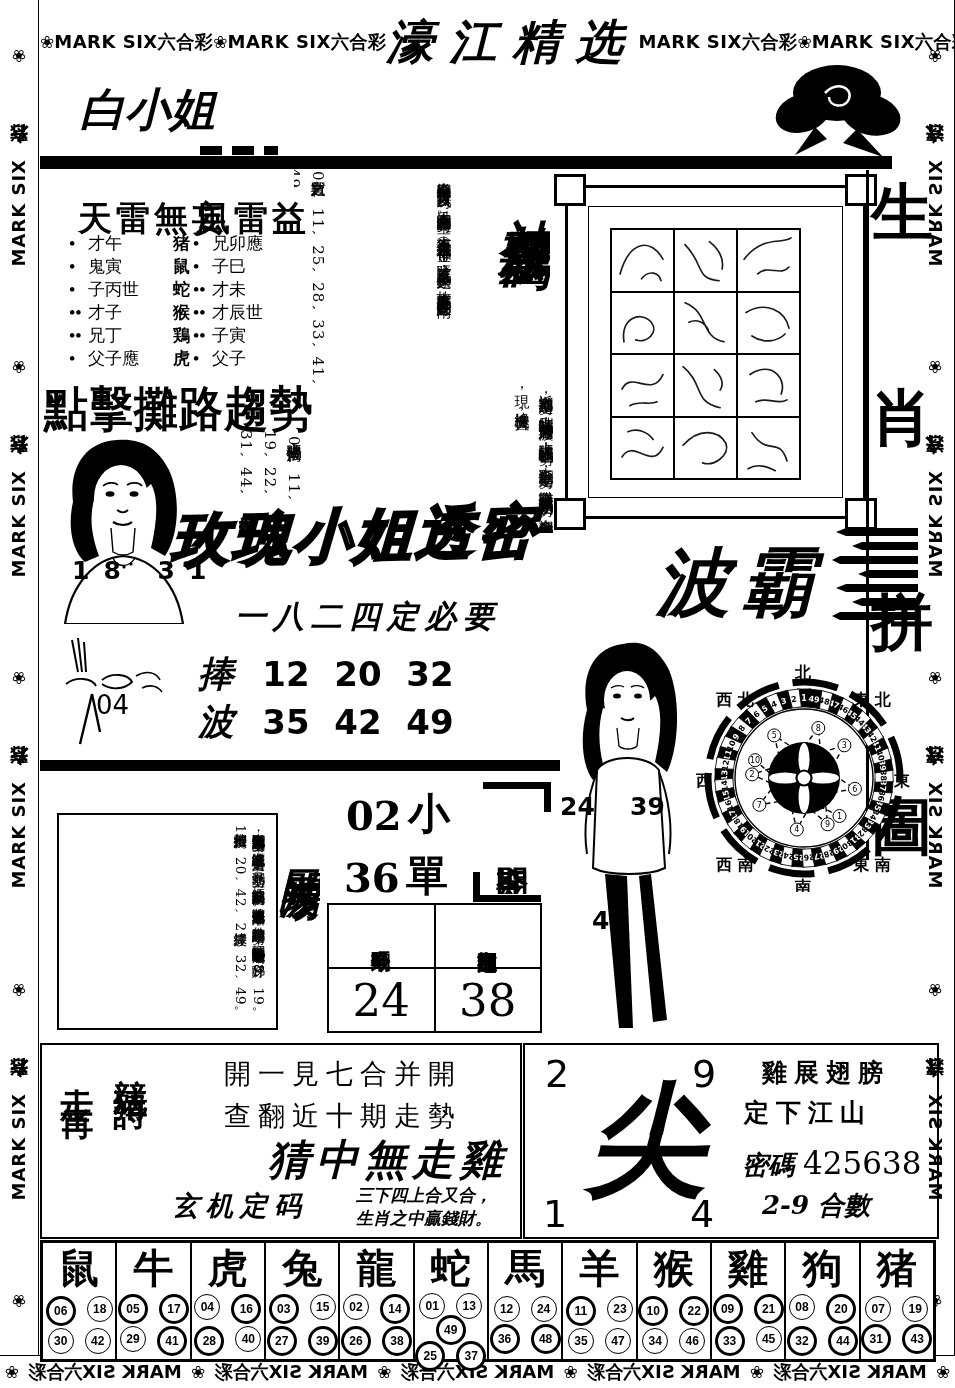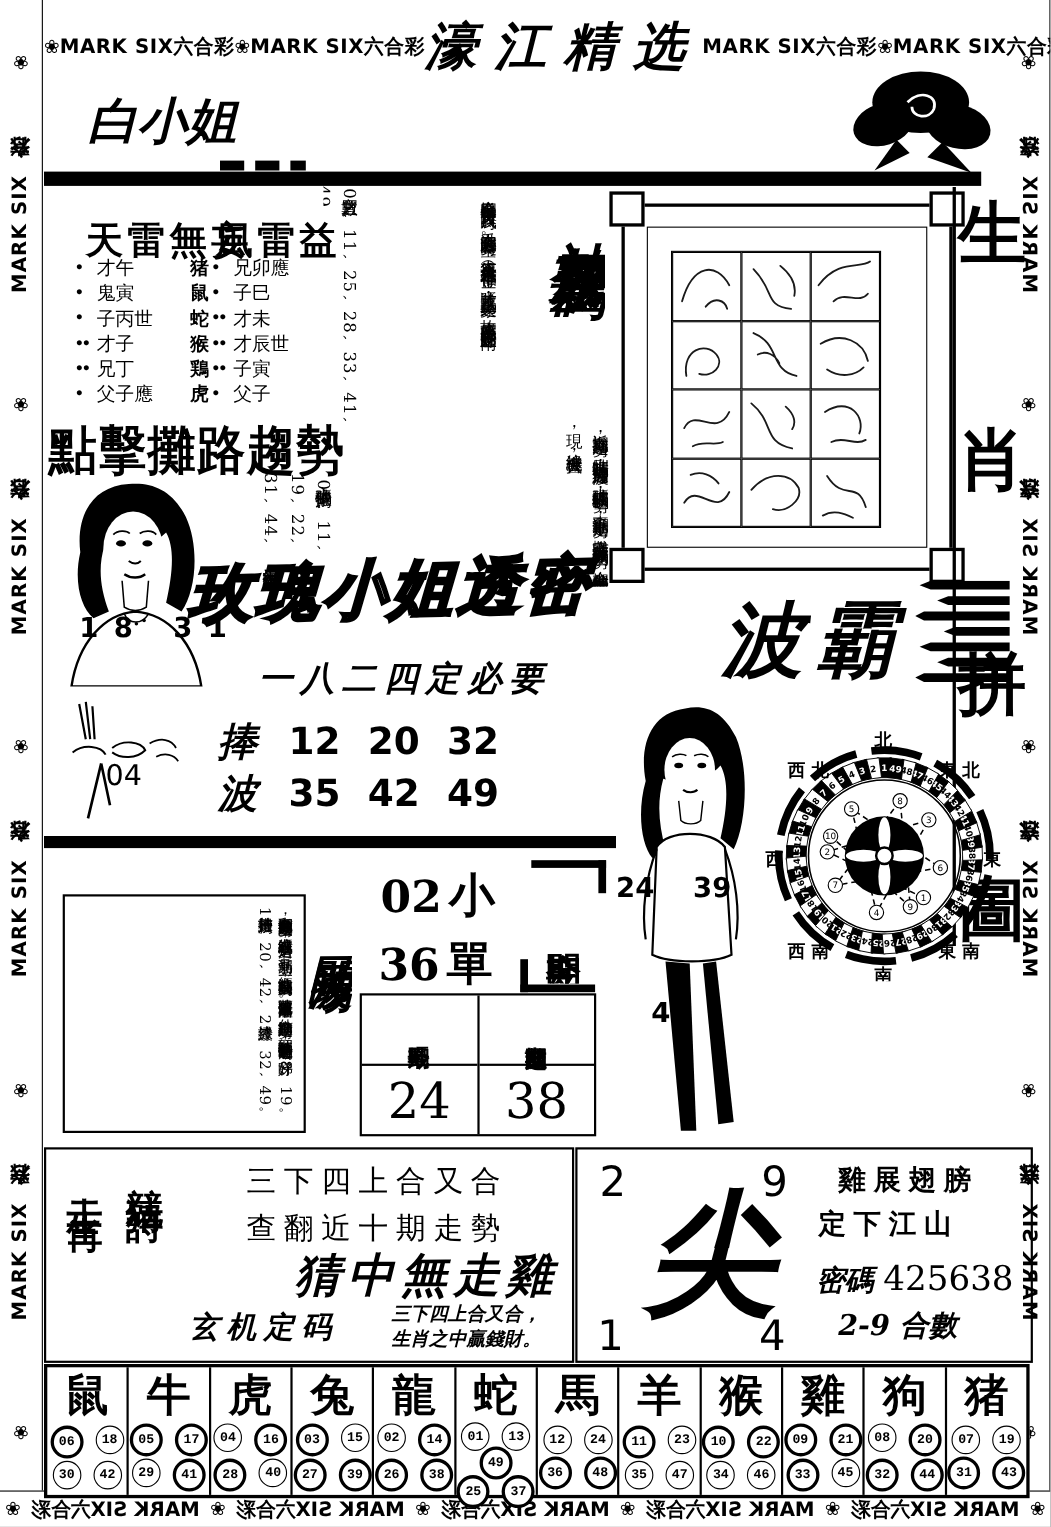--- a/index.html
+++ b/index.html
@@ -97,21 +97,21 @@
   #sum-row{left:762px;top:1188px;width:165px;font-size:26px;white-space:nowrap;}
 
   
   #zodiac-strip{left:40px;top:1240px;width:890px;height:116px;border:3px solid #000;display:flex;background:#fff;}
   .zcell{flex:1;border-right:2px solid #000;position:relative;display:flex;flex-direction:column;align-items:center;}
   .zcell:last-child{border-right:none;}
   .zanimal{height:50px;display:flex;align-items:center;justify-content:center;font-size:40px;font-weight:900;}
   .znums{flex:1;width:100%;display:flex;flex-direction:column;justify-content:space-evenly;align-items:center;padding-bottom:2px;}
   .zrow{display:flex;gap:11px;justify-content:center;}
   .ball{width:24px;height:24px;border-radius:50%;border:1.5px solid #000;display:flex;align-items:center;justify-content:center;
-        font-family:Liberation Mono, monospace;font-size:12px;font-weight:bold;background:#fff;}
+        font-family:Liberation Sans, sans-serif;font-size:12px;font-weight:bold;background:#fff;}
   .ball.b{border-width:3px;font-weight:900;}
   .zrow.tight{margin:-4px 0;}
 
   
   #puzzle-frame{left:565px;top:185px;width:295px;height:328px;border:3px solid #000;}
   .psq{position:absolute;width:26px;height:26px;border:3px solid #000;background:#fff;}
   #puzzle-inner{position:absolute;left:20px;top:18px;right:20px;bottom:18px;border:1.5px solid #000;}
   #puzzle-grid{position:absolute;left:42px;top:40px;width:189px;height:250px;display:grid;
                grid-template-columns:repeat(3,1fr);grid-template-rows:repeat(4,1fr);
                border:1.5px solid #000;}
@@ -643,21 +643,21 @@
       <text x="42" y="45" text-anchor="middle" font-size="16" font-family="DejaVu Serif, serif" font-weight="bold" fill="#000">西 北</text>
       <text x="179" y="45" text-anchor="middle" font-size="16" font-family="DejaVu Serif, serif" font-weight="bold" fill="#000">東 北</text>
       <text x="42" y="210" text-anchor="middle" font-size="16" font-family="DejaVu Serif, serif" font-weight="bold" fill="#000">西 南</text>
       <text x="179" y="210" text-anchor="middle" font-size="16" font-family="DejaVu Serif, serif" font-weight="bold" fill="#000">東 南</text>
     </svg>
 
 
   <div id="poem-box" class="abs"></div>
   <div id="poem-title-main" class="abs v">十二生肖</div>
   <div id="poem-title-sub" class="abs v">競猜詩</div>
-  <div class="abs poem-line" style="top:1056px;">三下四上合又合</div>
+  <div class="abs poem-line" style="top:1056px;">開一見七合并開</div>
   <div class="abs poem-line" style="top:1098px;">查翻近十期走勢</div>
   <div id="poem-big" class="abs brush">猜中無走雞</div>
   <div id="poem-label" class="abs brush">玄机定码</div>
   <div id="poem-tail" class="abs">
     <div>三下四上合又合，</div>
     <div>生肖之中贏錢財。</div>
   </div>
 
   <div id="sharp-box" class="abs"></div>
   <div class="abs corner" style="left:545px;top:1052px;">2</div>

